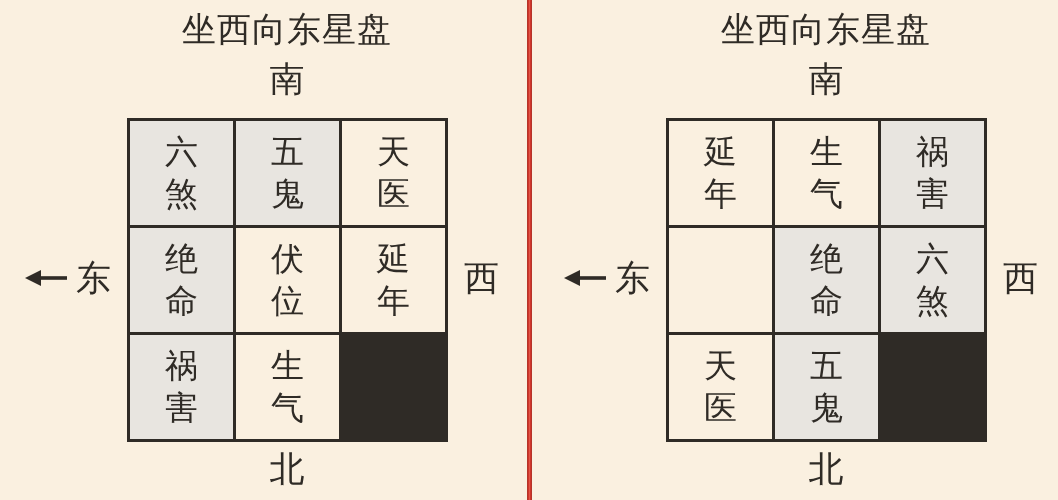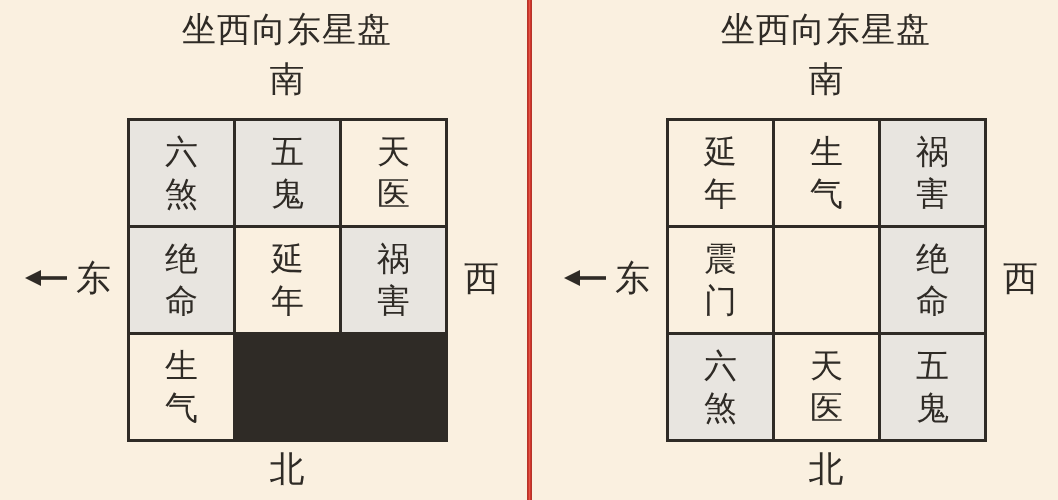--- a/index.html
+++ b/index.html
@@ -122,20 +122,23 @@
     <div class="cell shaded">
         <span class="cell-text">五鬼</span>
       </div>
     <div class="cell">
         <span class="cell-text">天医</span>
       </div>
     <div class="cell shaded">
         <span class="cell-text">绝命</span>
       </div>
     <div class="cell">
+        <span class="cell-text">伏位</span>
+      </div>
+    <div class="cell">
         <span class="cell-text">延年</span>
       </div>
     <div class="cell shaded">
         <span class="cell-text">祸害</span>
       </div>
     <div class="cell">
         <span class="cell-text">生气</span>
       </div>
   </div>
 
@@ -161,23 +164,20 @@
     <div class="cell">
         <span class="cell-text">延年</span>
       </div>
     <div class="cell">
         <span class="cell-text">生气</span>
       </div>
     <div class="cell shaded">
         <span class="cell-text">祸害</span>
       </div>
     <div class="cell">
-        <span class="cell-text">震门</span>
-      </div>
-    <div class="cell">
         <span class="cell-text"></span>
       </div>
     <div class="cell shaded">
         <span class="cell-text">绝命</span>
       </div>
     <div class="cell shaded">
         <span class="cell-text">六煞</span>
       </div>
     <div class="cell">
         <span class="cell-text">天医</span>

